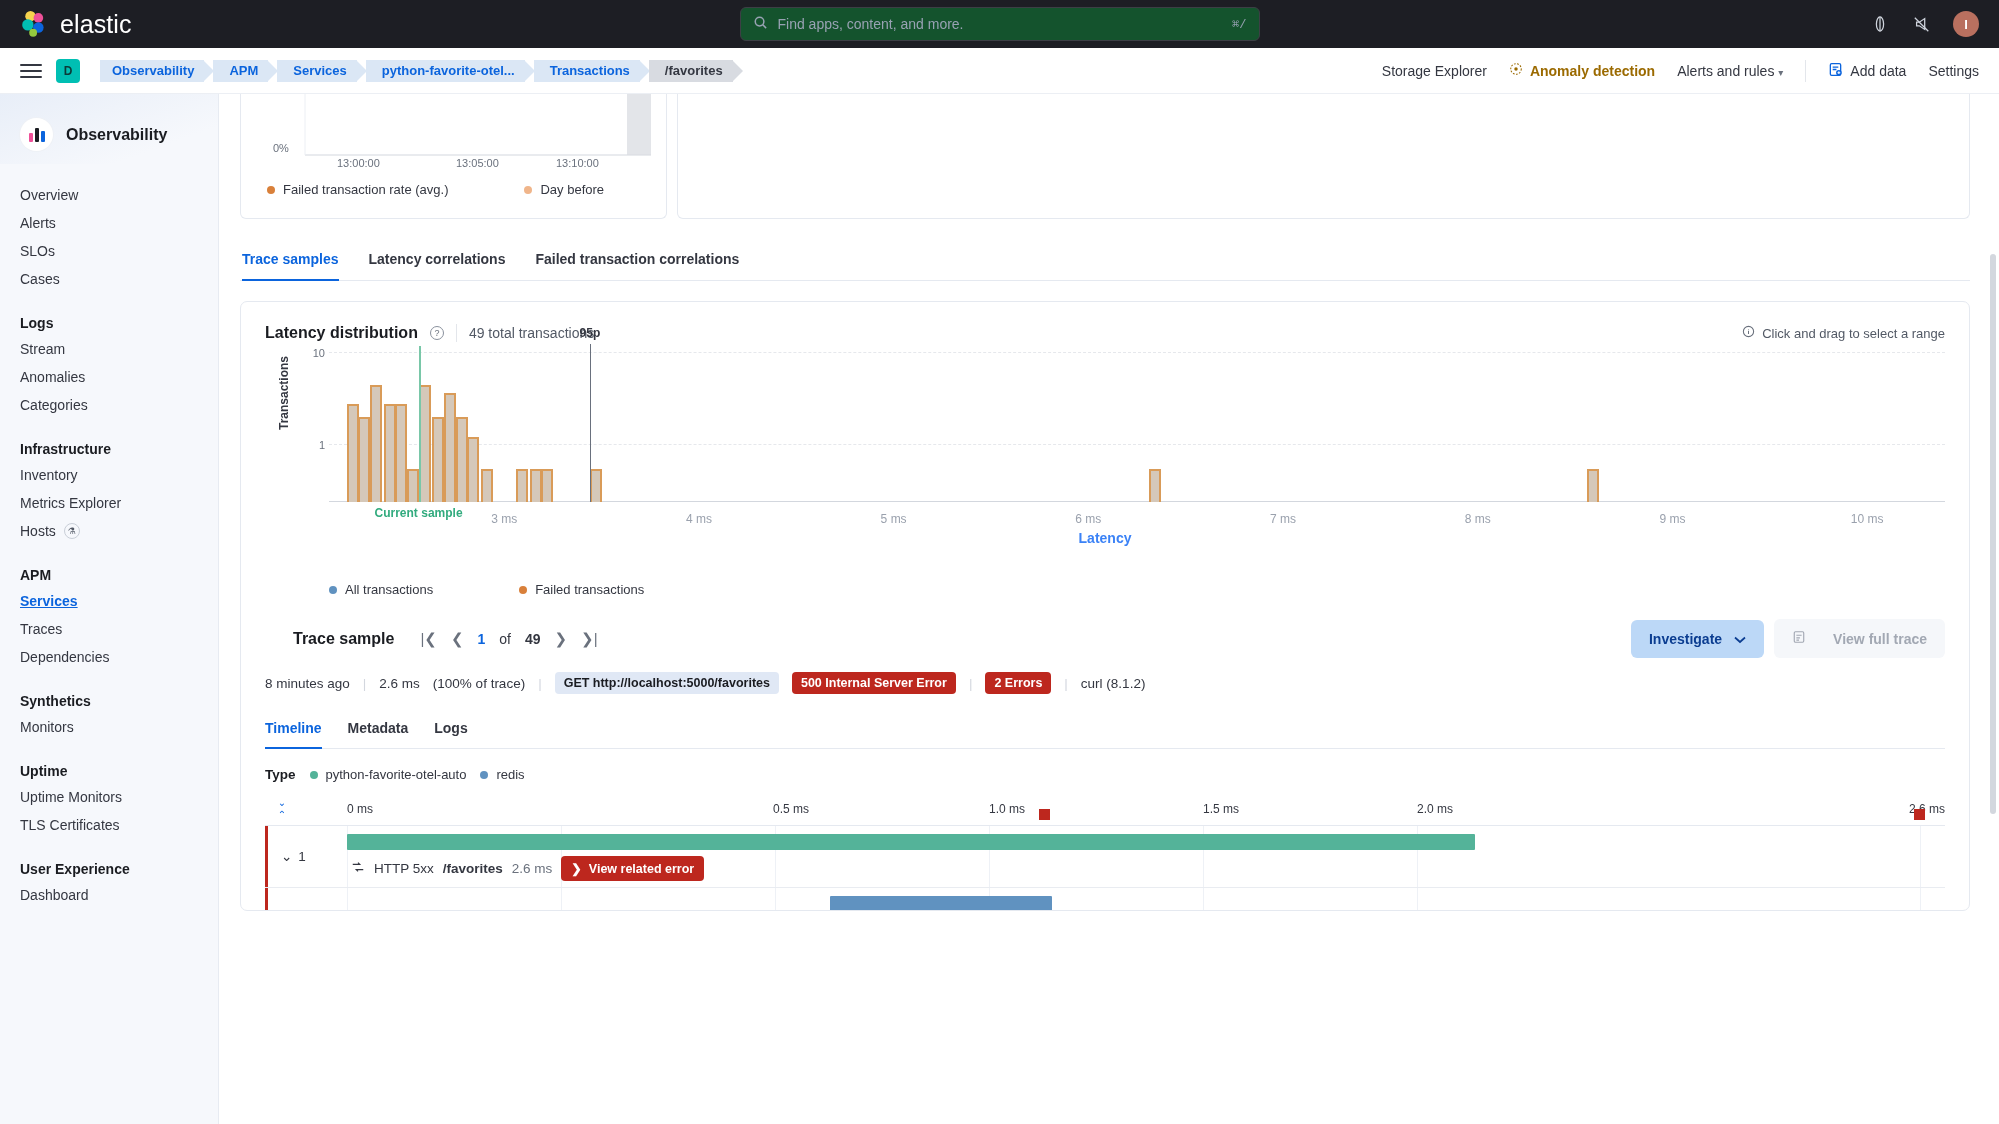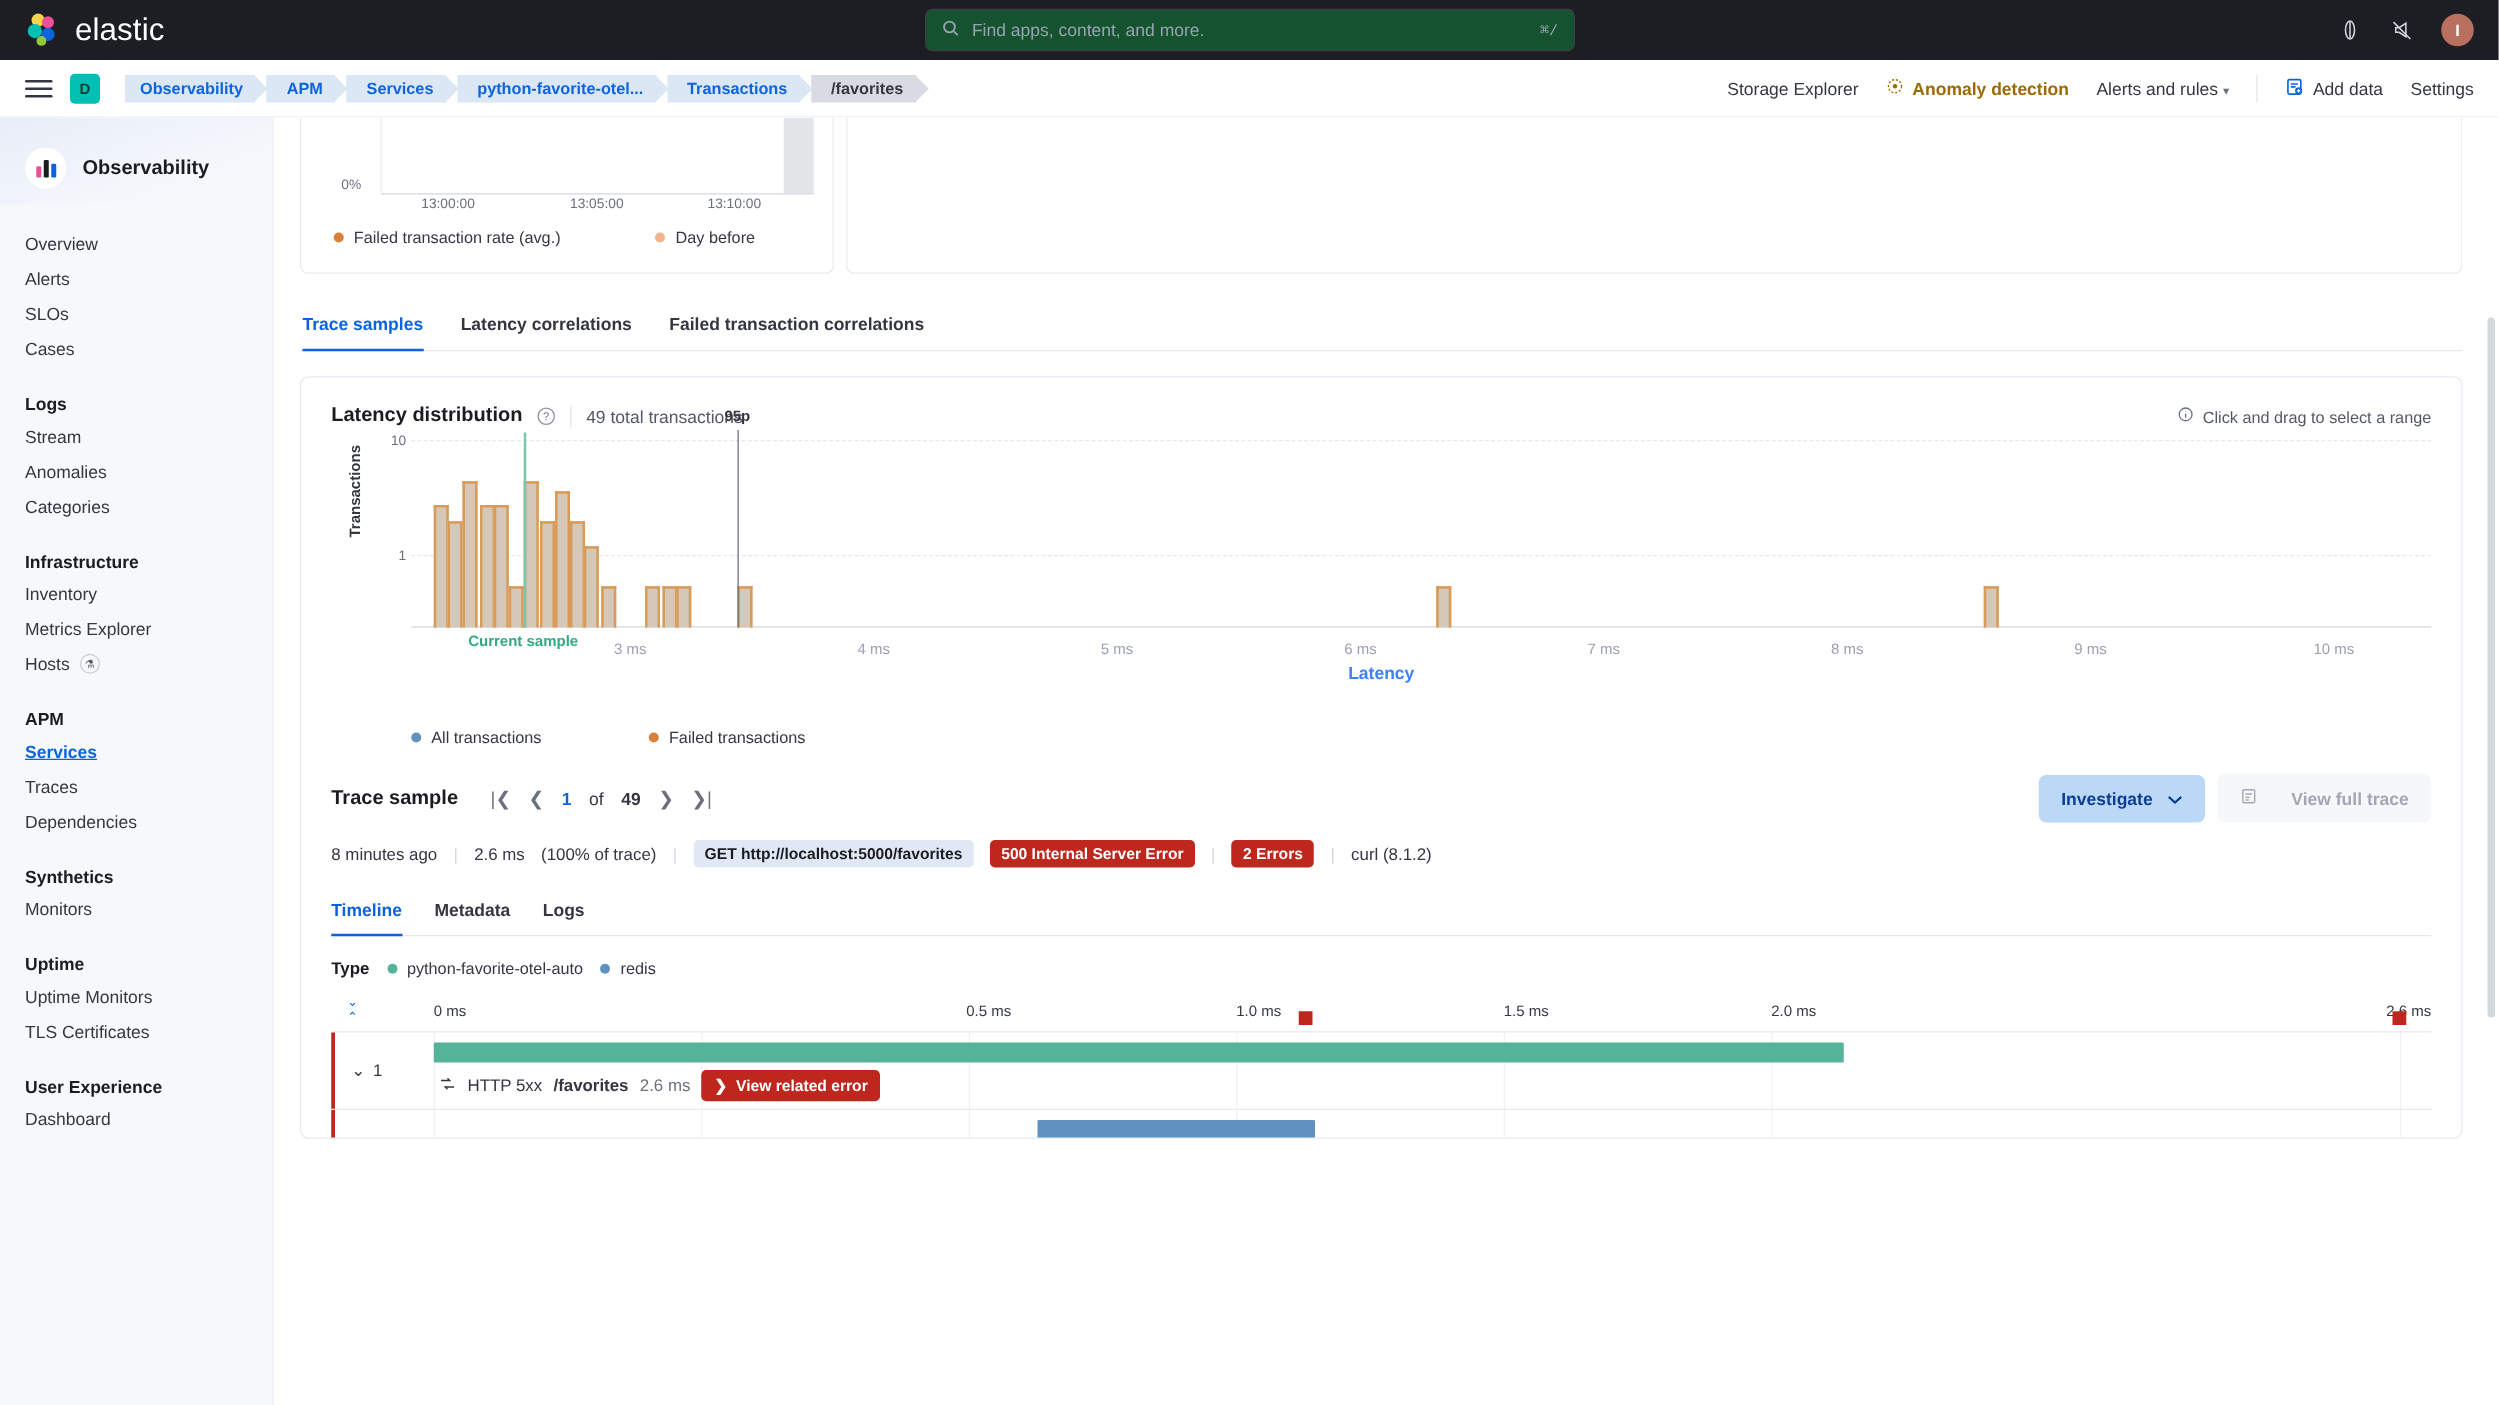--- a/index.html
+++ b/index.html
@@ -257,21 +257,21 @@
   }
   .vline-sample { position:absolute; top:-6px; bottom:0; width:2px; background:#79c7a8; }
   .vline-95p { position:absolute; top:-8px; bottom:0; width:1.5px; background:#69707d; }
   .lbl-95p { position:absolute; top:-26px; font-size:12px; font-weight:700; color:#343741; transform: translateX(-50%); }
   .lbl-sample { position:absolute; top:154px; font-size:12px; font-weight:700; color:#32ab7e; transform: translateX(-50%); white-space:nowrap;}
   .xtick { position:absolute; top:160px; font-size:12px; color:#9aa1ad; transform: translateX(-50%); white-space:nowrap;}
   .xlabel { position:absolute; top:178px; left:50%; transform:translateX(-50%); font-size:14px; font-weight:700; color:#3b82f6; }
   .chart-legend { display:flex; gap: 86px; margin-left:64px; margin-top: 30px; }
 
   
-  .trace-head { display:flex; align-items:center; margin-top: 22px; }
+  .trace-head { display:flex; align-items:center; margin-top: 22px; margin-left: 28px; }
   .trace-title { font-size:16px; font-weight:700; color:#1a1c21; }
   .pager { display:flex; align-items:center; gap: 14px; margin-left: 26px; font-size:14px; color:#343741;}
   .pg-ico { color:#6a717d; cursor:pointer; font-size:15px; }
   .pg-num { color:#0b64dd; font-weight:700; }
   .pg-total { font-weight:700; }
   .trace-actions { margin-left:auto; display:flex; align-items:center; gap:10px; }
   .btn-primary {
     background:#bcd8f7; color:#0b3d91;
     border:none; border-radius:6px;
     padding: 11px 18px; font-size:14px; font-weight:700;
@@ -482,21 +482,21 @@
         <div class="mini-chart">
           <svg width="427" height="62" viewBox="0 0 427 62">
             <line x1="64" y1="61" x2="410" y2="61" stroke="#d3d7de" stroke-width="1"></line>
             <line x1="64" y1="0" x2="64" y2="61" stroke="#eceff4" stroke-width="1"></line>
             <rect x="386" y="0" width="24" height="61" fill="#d9dce1" opacity=".75"></rect>
           </svg>
         </div>
         <div class="axis-zero">0%</div>
         <div class="tick-lbl" style="left:96px">13:00:00</div>
         <div class="tick-lbl" style="left:215px">13:05:00</div>
-        <div class="tick-lbl" style="left:325px">13:10:00</div>
+        <div class="tick-lbl" style="left:315px">13:10:00</div>
         <div class="legend-row">
           <span class="legend-item">
             <i class="dot" style="background:#d9803a"></i>
             <span>Failed transaction rate (avg.)</span>
           </span>
           <span class="legend-item">
             <i class="dot" style="background:#f0b58a"></i>
             <span>Day before</span>
           </span>
         </div>

